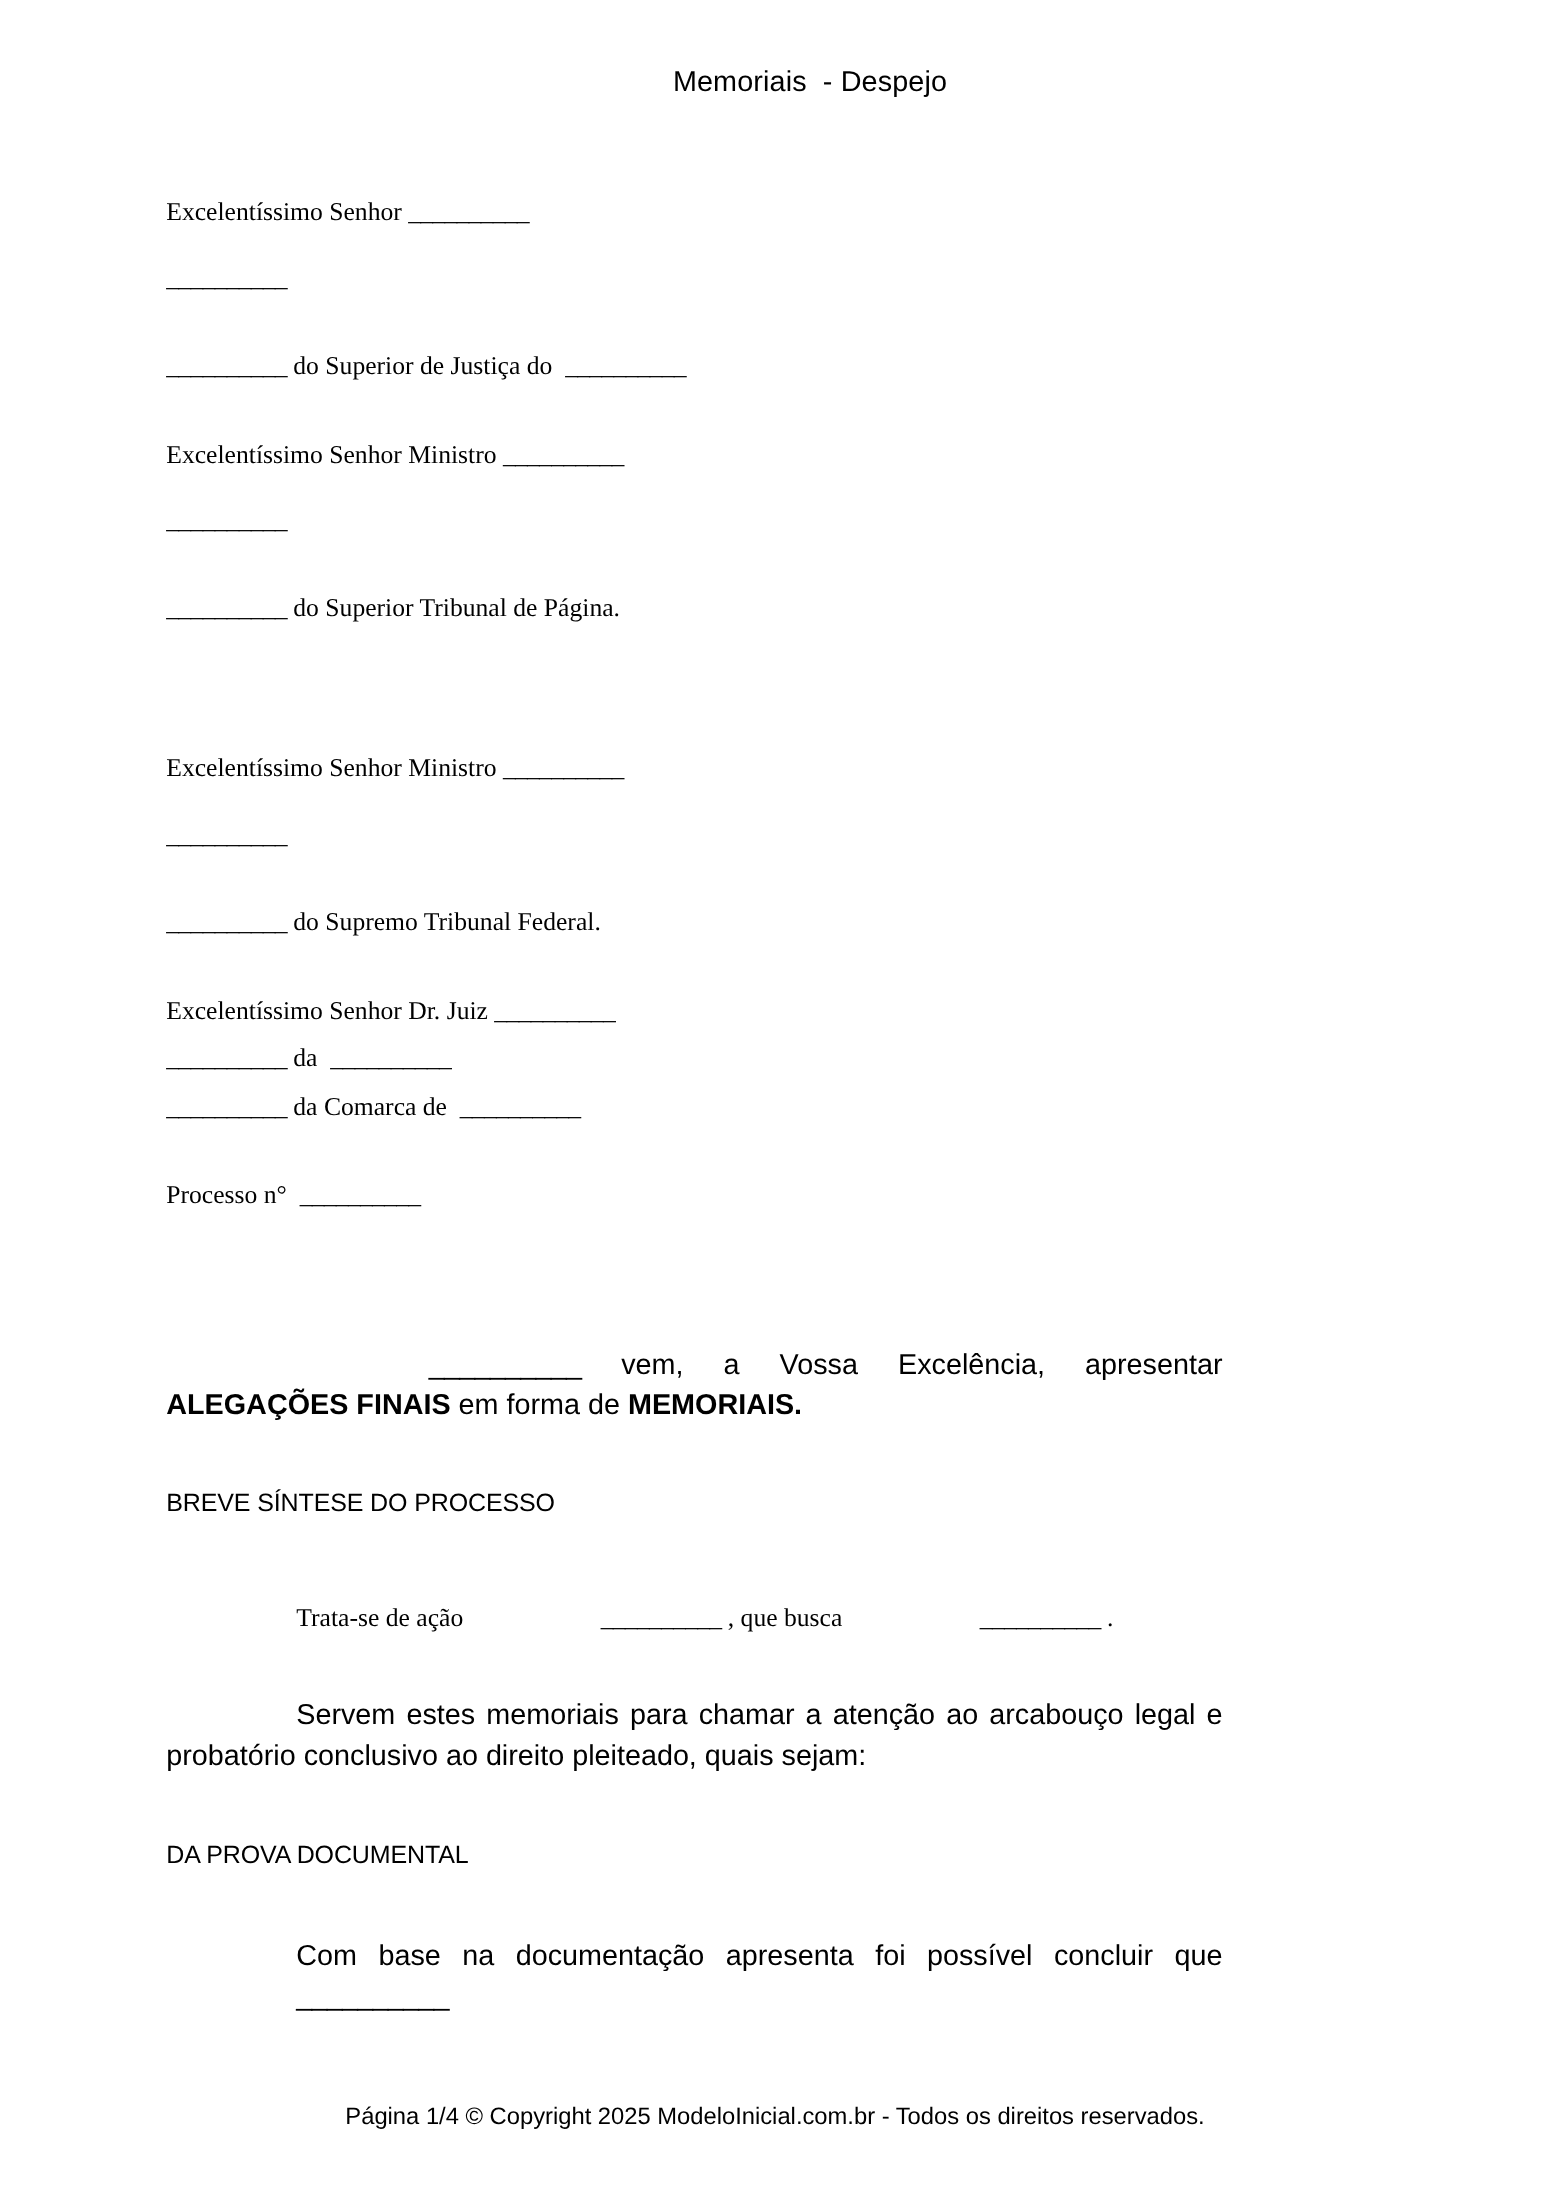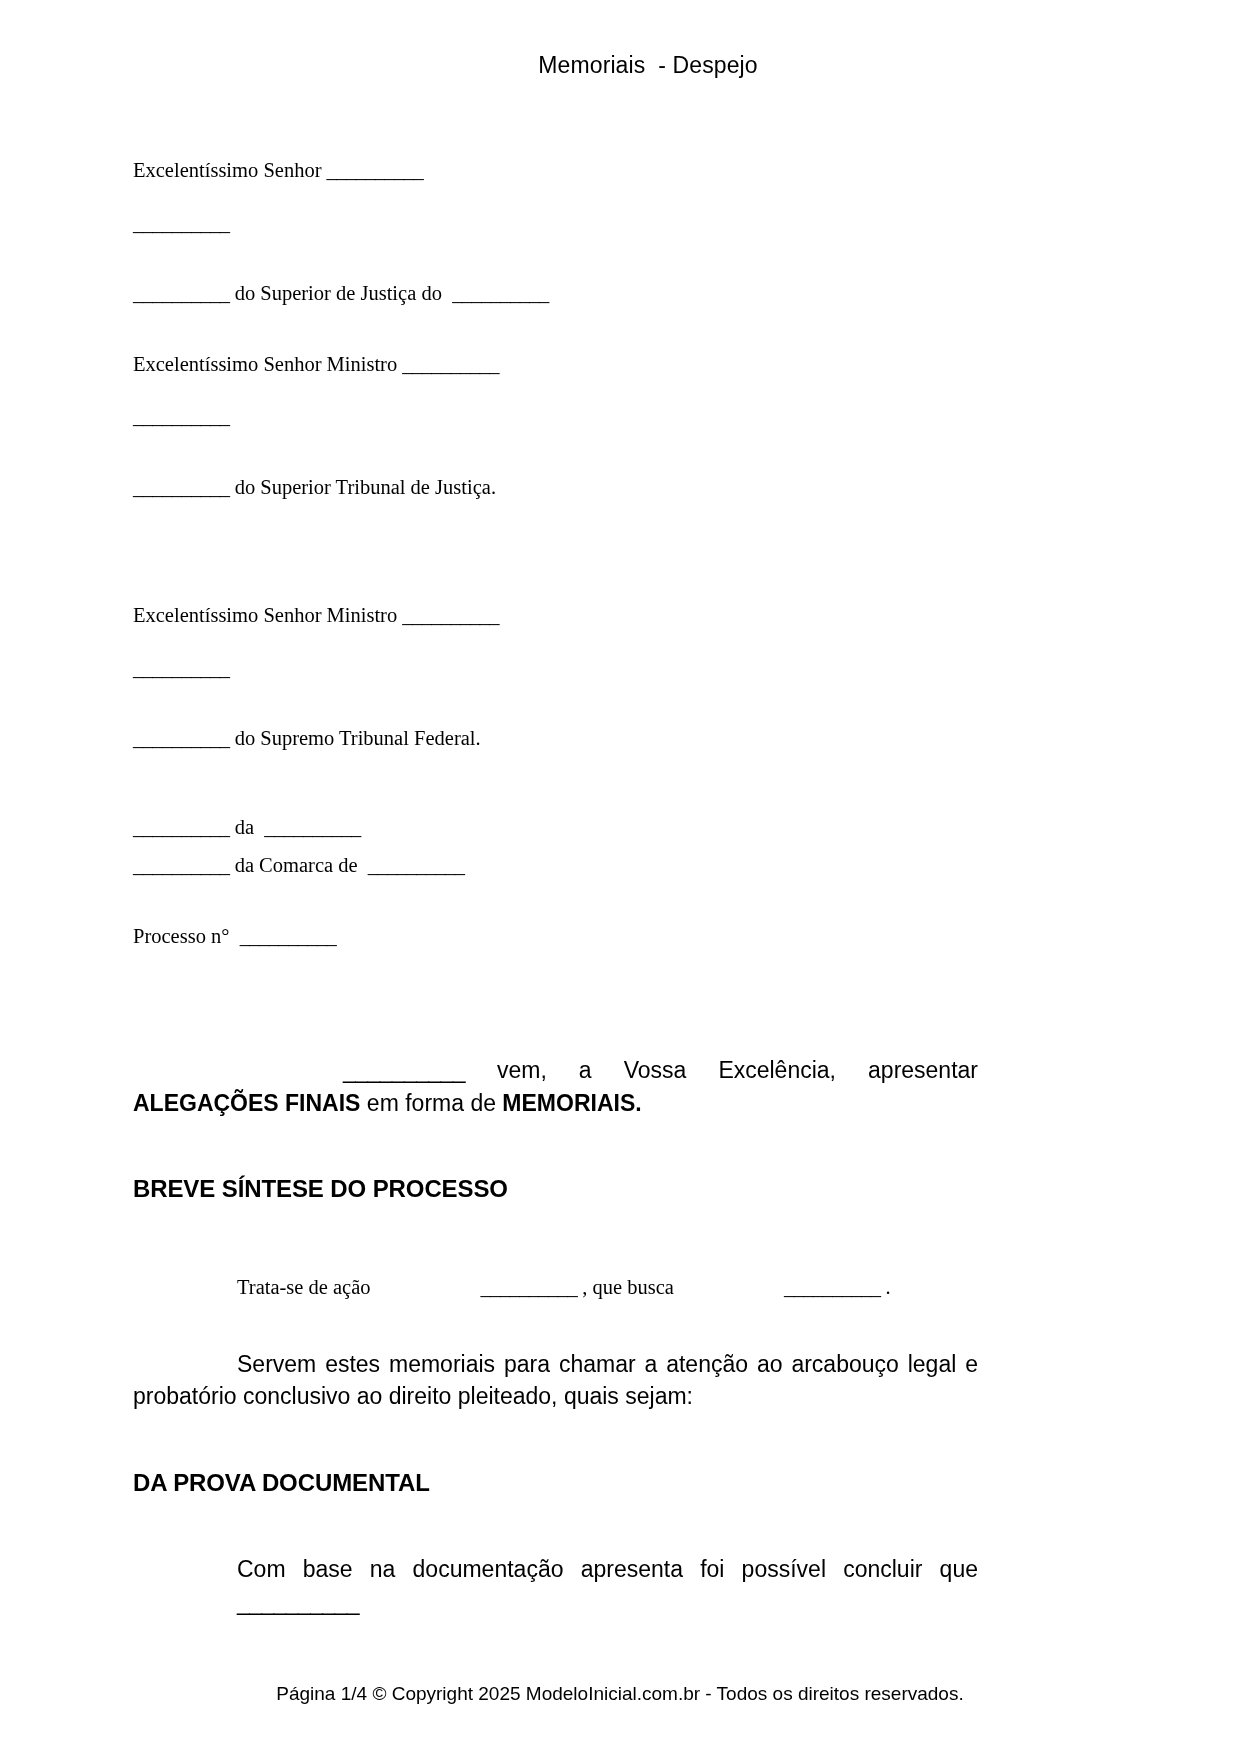--- a/index.html
+++ b/index.html
@@ -46,22 +46,22 @@
     white-space: pre-wrap;
     font-family: Liberation Serif, serif;
   }
   .blank {
     letter-spacing: -0.6px;
   }
   .bold {
     font-weight: bold;
   }
   .heading {
-    font-weight: bold;
-    font-size: 24px;
+    font-weight: normal;
+    font-size: 20px;
     letter-spacing: -0.1px;
   }
   .justify {
     text-align: justify;
     text-align-last: left;
     font-size: 23px;
     line-height: 1.42;
     margin: 0;
   }
   .indent {
@@ -98,32 +98,33 @@
     <p class="line"><span class="blank">__________</span></p>
     <div class="gap-l"></div>
     <p class="line"><span class="blank">__________</span><span> do Superior de Justiça do  </span><span class="blank">__________</span></p>
 
     <div class="gap-l"></div>
 
     <p class="line"><span>Excelentíssimo Senhor Ministro </span><span class="blank">__________</span></p>
     <div class="gap-m"></div>
     <p class="line"><span class="blank">__________</span></p>
     <div class="gap-l"></div>
-    <p class="line"><span class="blank">__________</span><span> do Superior Tribunal de Justiça.</span></p>
+    <p class="line"><span class="blank">__________</span><span> do Superior Tribunal de Página.</span></p>
 
     <div class="gap-xxl"></div>
 
     <p class="line"><span>Excelentíssimo Senhor Ministro </span><span class="blank">__________</span></p>
     <div class="gap-m"></div>
     <p class="line"><span class="blank">__________</span></p>
     <div class="gap-l"></div>
     <p class="line"><span class="blank">__________</span><span> do Supremo Tribunal Federal.</span></p>
 
     <div class="gap-l"></div>
 
+    <p class="line"><span>Excelentíssimo Senhor Dr. Juiz </span><span class="blank">__________</span></p>
     <div class="gap-s"></div>
     <p class="line"><span class="blank">__________</span><span> da  </span><span class="blank">__________</span></p>
     <div class="gap-s"></div>
     <p class="line"><span class="blank">__________</span><span> da Comarca de  </span><span class="blank">__________</span></p>
 
     <div class="gap-l"></div>
 
     <p class="line"><span>Processo n°  </span><span class="blank">__________</span></p>
 
     <div class="gap-xxl"></div>

